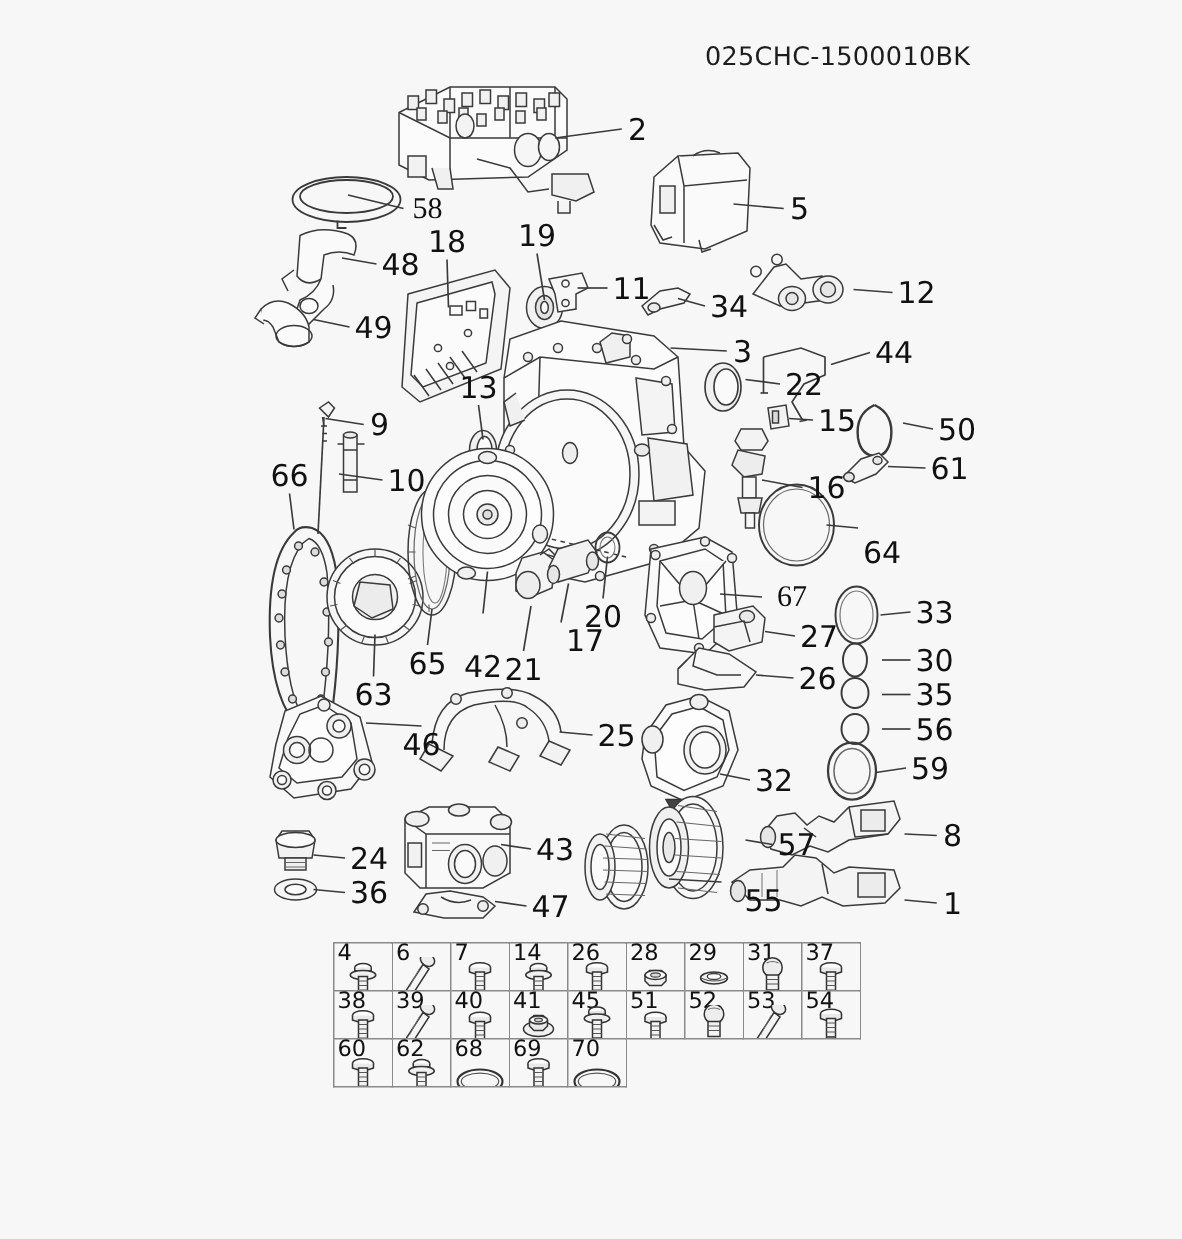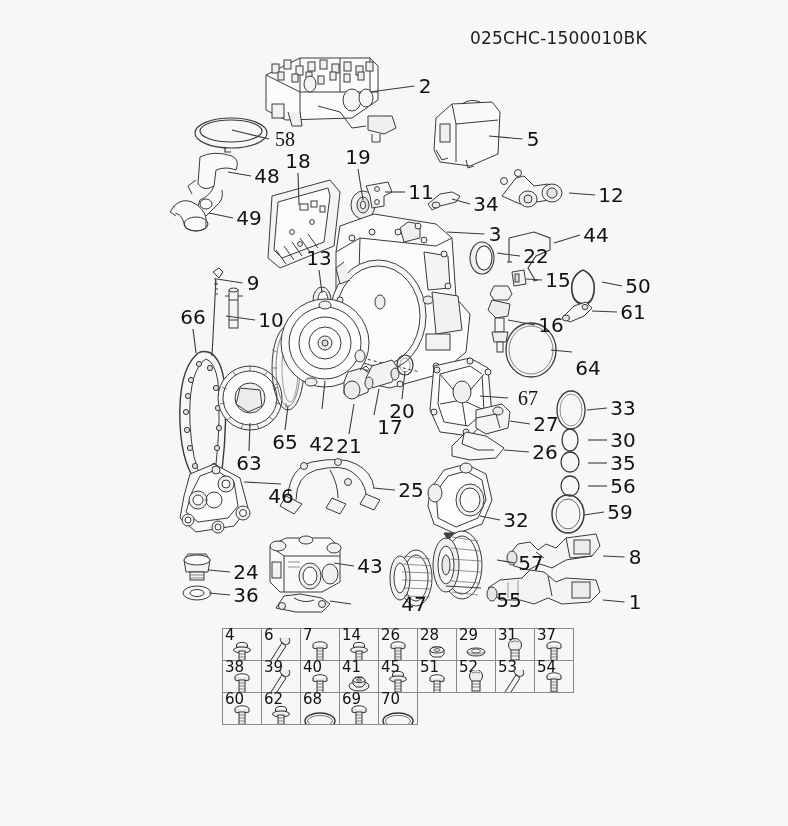--- a/index.html
+++ b/index.html
@@ -617,21 +617,21 @@
       <div class="callout" style="left: 281px; top: 496px;">46</div>
       <div class="callout" style="left: 411px; top: 490px;">25</div>
       <div class="callout" style="left: 620px; top: 512px;">59</div>
       <div class="callout" style="left: 516px; top: 520px;">32</div>
       <div class="callout" style="left: 246px; top: 572px;">24</div>
       <div class="callout" style="left: 370px; top: 566px;">43</div>
       <div class="callout" style="left: 531px; top: 563px;">57</div>
       <div class="callout" style="left: 635px; top: 557px;">8</div>
       <div class="callout" style="left: 481px; top: 600px; margin-left: 28px;">55</div>
       <div class="callout" style="left: 246px; top: 595px;">36</div>
-      <div class="callout" style="left: 367px; top: 604px; margin-left: 47px;">47</div>
+      <div class="callout" style="left: 367px; top: 604px;">47</div>
       <div class="callout" style="left: 635px; top: 602px;">1</div>
     </div>
 
   <table id="fastener-table">
     <tbody id="fastener-body">
         <tr>
           <td>
             <span class="cell-num">4</span>
             <svg class="cell-art" viewBox="0 0 38 22">
               <use href="#bolt-flange" x="19" y="14"></use>

